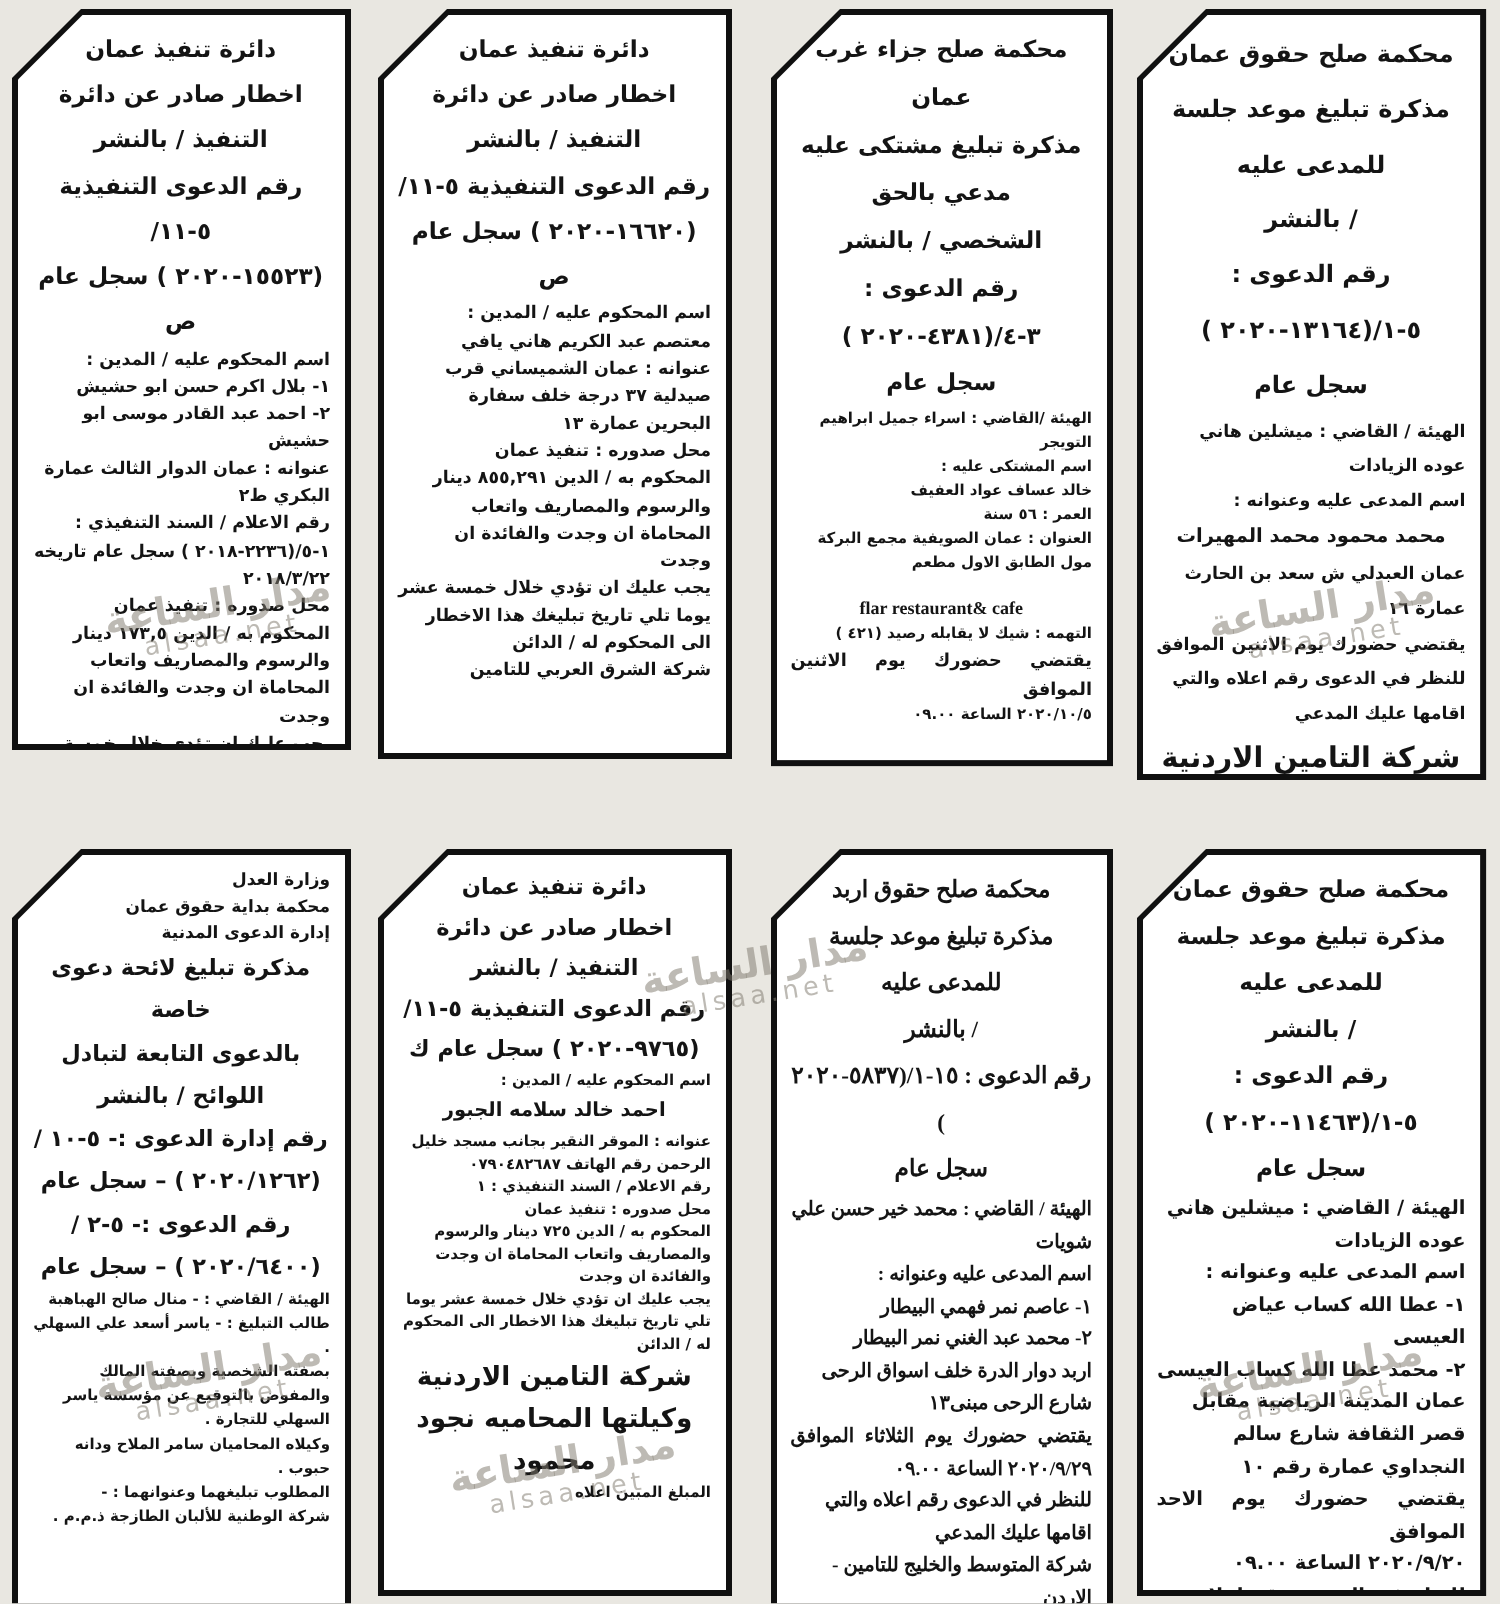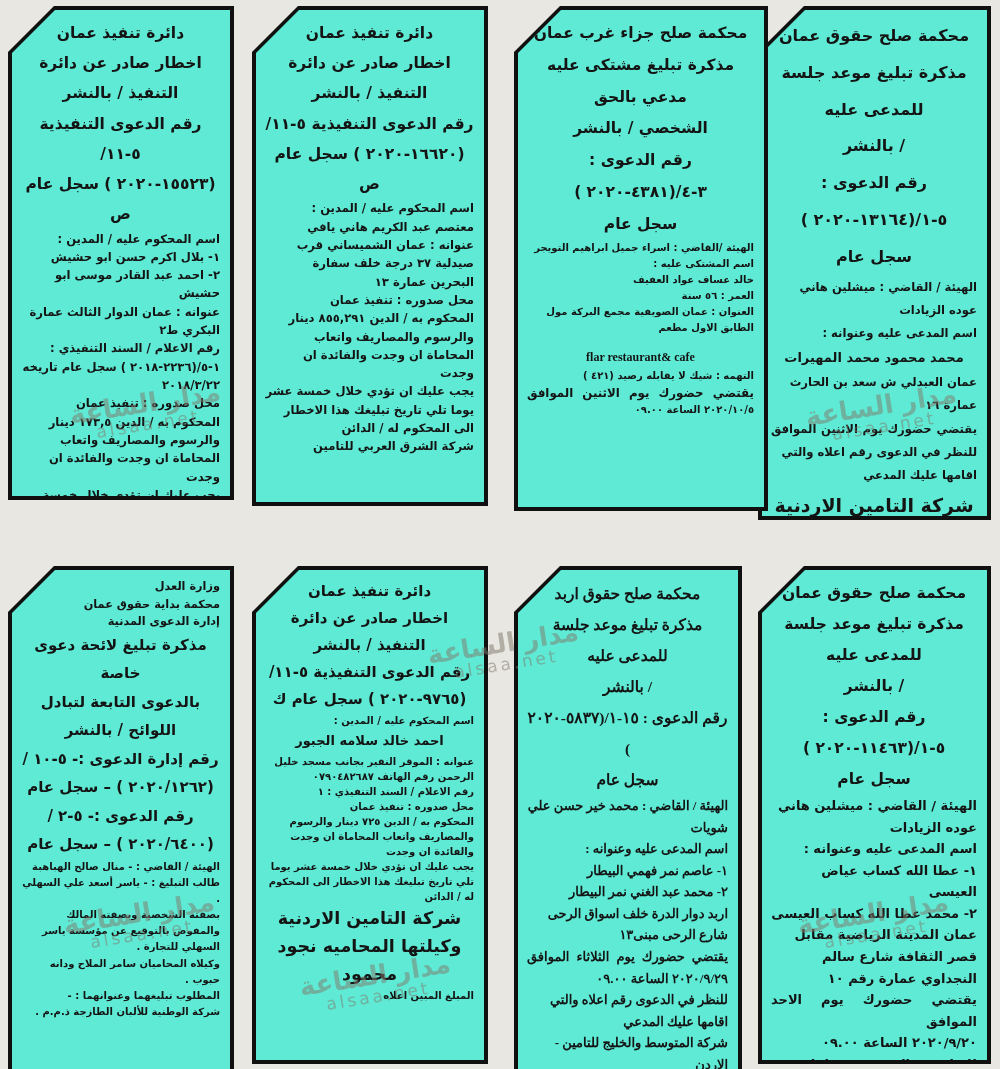--- a/index.html
+++ b/index.html
@@ -3,27 +3,27 @@
 <meta charset="utf-8">
 <style>
   html,body{margin:0;padding:0;}
   body{background:#e9e7e1;}
   .page{position:relative;width:1000px;height:1069px;background:#e9e7e1;
         font-family:"DejaVu Sans",sans-serif;color:#141414;overflow:hidden;}
 
   
   .notice{position:absolute;background:#101010;box-sizing:border-box;padding:4px;
           clip-path:polygon(46px 0,100% 0,100% 100%,0 100%,0 46px);}
-  .notice-inner{width:100%;height:100%;box-sizing:border-box;background:#5eead4;
+  .notice-inner{width:100%;height:100%;box-sizing:border-box;background:#ffffff;
           clip-path:polygon(43px 0,100% 0,100% 100%,0 100%,0 43px);
           direction:rtl;padding:8px 10px 6px 9px;overflow:hidden;}
 
   
   .pA{left:758px;top:6px;width:233px;height:514px;}
-  .pB{left:514px;top:6px;width:254px;height:505px;}
+  .pB{left:514px;top:6px;width:228px;height:505px;}
   .pC{left:252px;top:6px;width:236px;height:500px;}
   .pD{left:8px;  top:6px;width:226px;height:494px;}
   .pE{left:758px;top:566px;width:233px;height:498px;}
   .pF{left:514px;top:566px;width:228px;height:640px;font-family:Liberation Serif, serif;}
   .pG{left:252px;top:566px;width:236px;height:498px;}
   .pH{left:8px;  top:566px;width:226px;height:576px;}
 
   .line{font-weight:bold;}
   .s-h1{font-size:15.5px;line-height:2.0;text-align:center;}
   .s-name{font-size:13px;line-height:2.0;text-align:center;}

